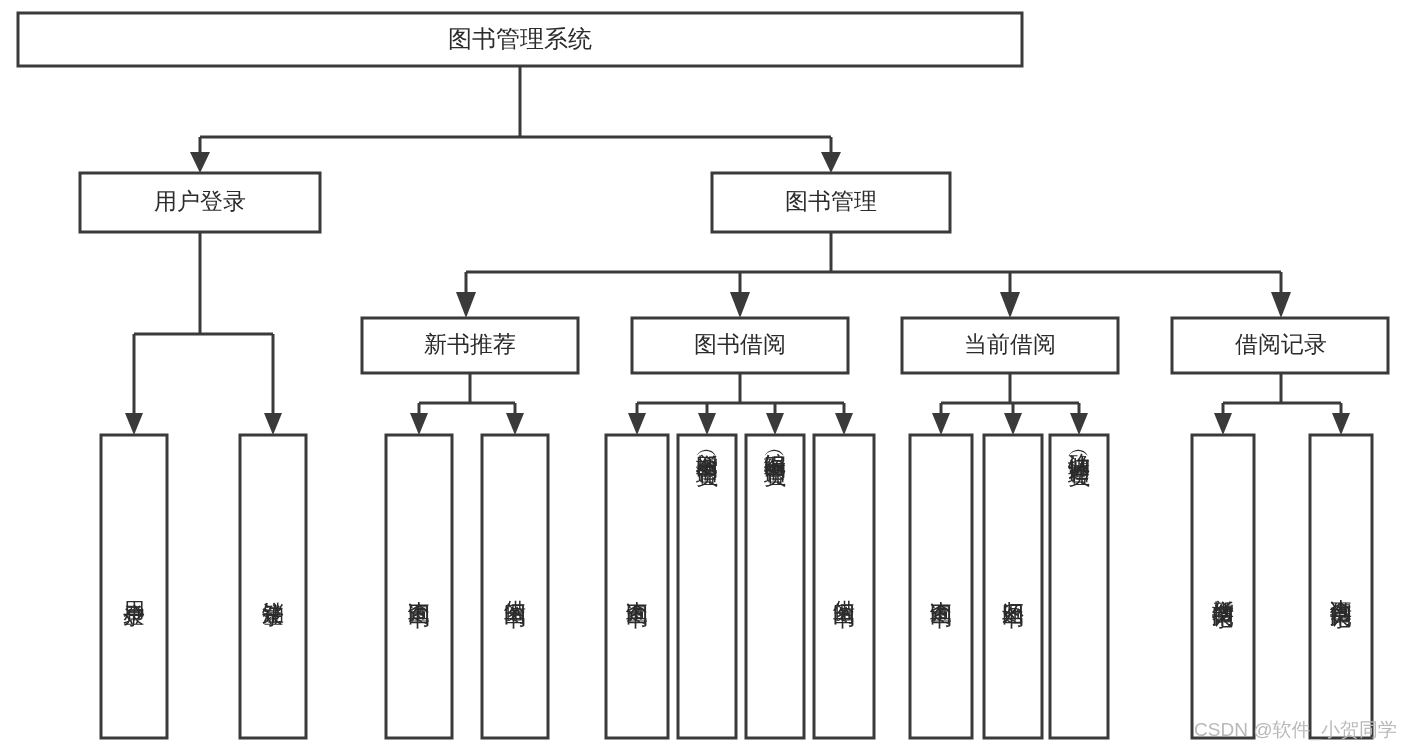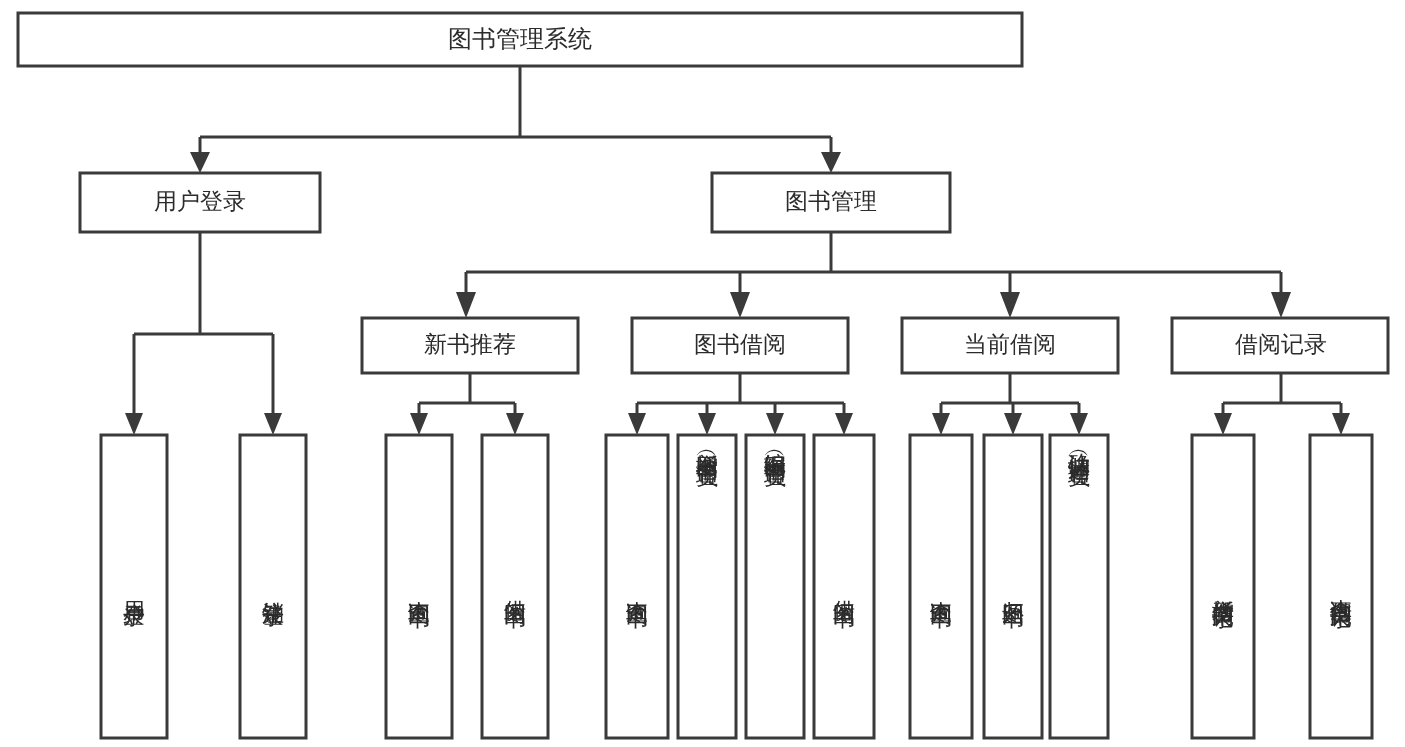--- a/index.html
+++ b/index.html
@@ -240,13 +240,14 @@
   <div class="vert-label-wrap" style="left:1050px;top:435px;width:58px;height:303px;align-items:flex-start;">
     <span class="vert-label">确认归还（管理员）</span>
   </div>
   <div class="vert-label-wrap" style="left:1192px;top:435px;width:62px;height:303px;">
     <span class="vert-label">新增借阅记录</span>
   </div>
   <div class="vert-label-wrap" style="left:1310px;top:435px;width:62px;height:303px;">
     <span class="vert-label">查询借阅记录</span>
   </div>
 
+  <div class="watermark">CSDN @软件_小贺同学</div>
 </div>
 
 </body></html>

